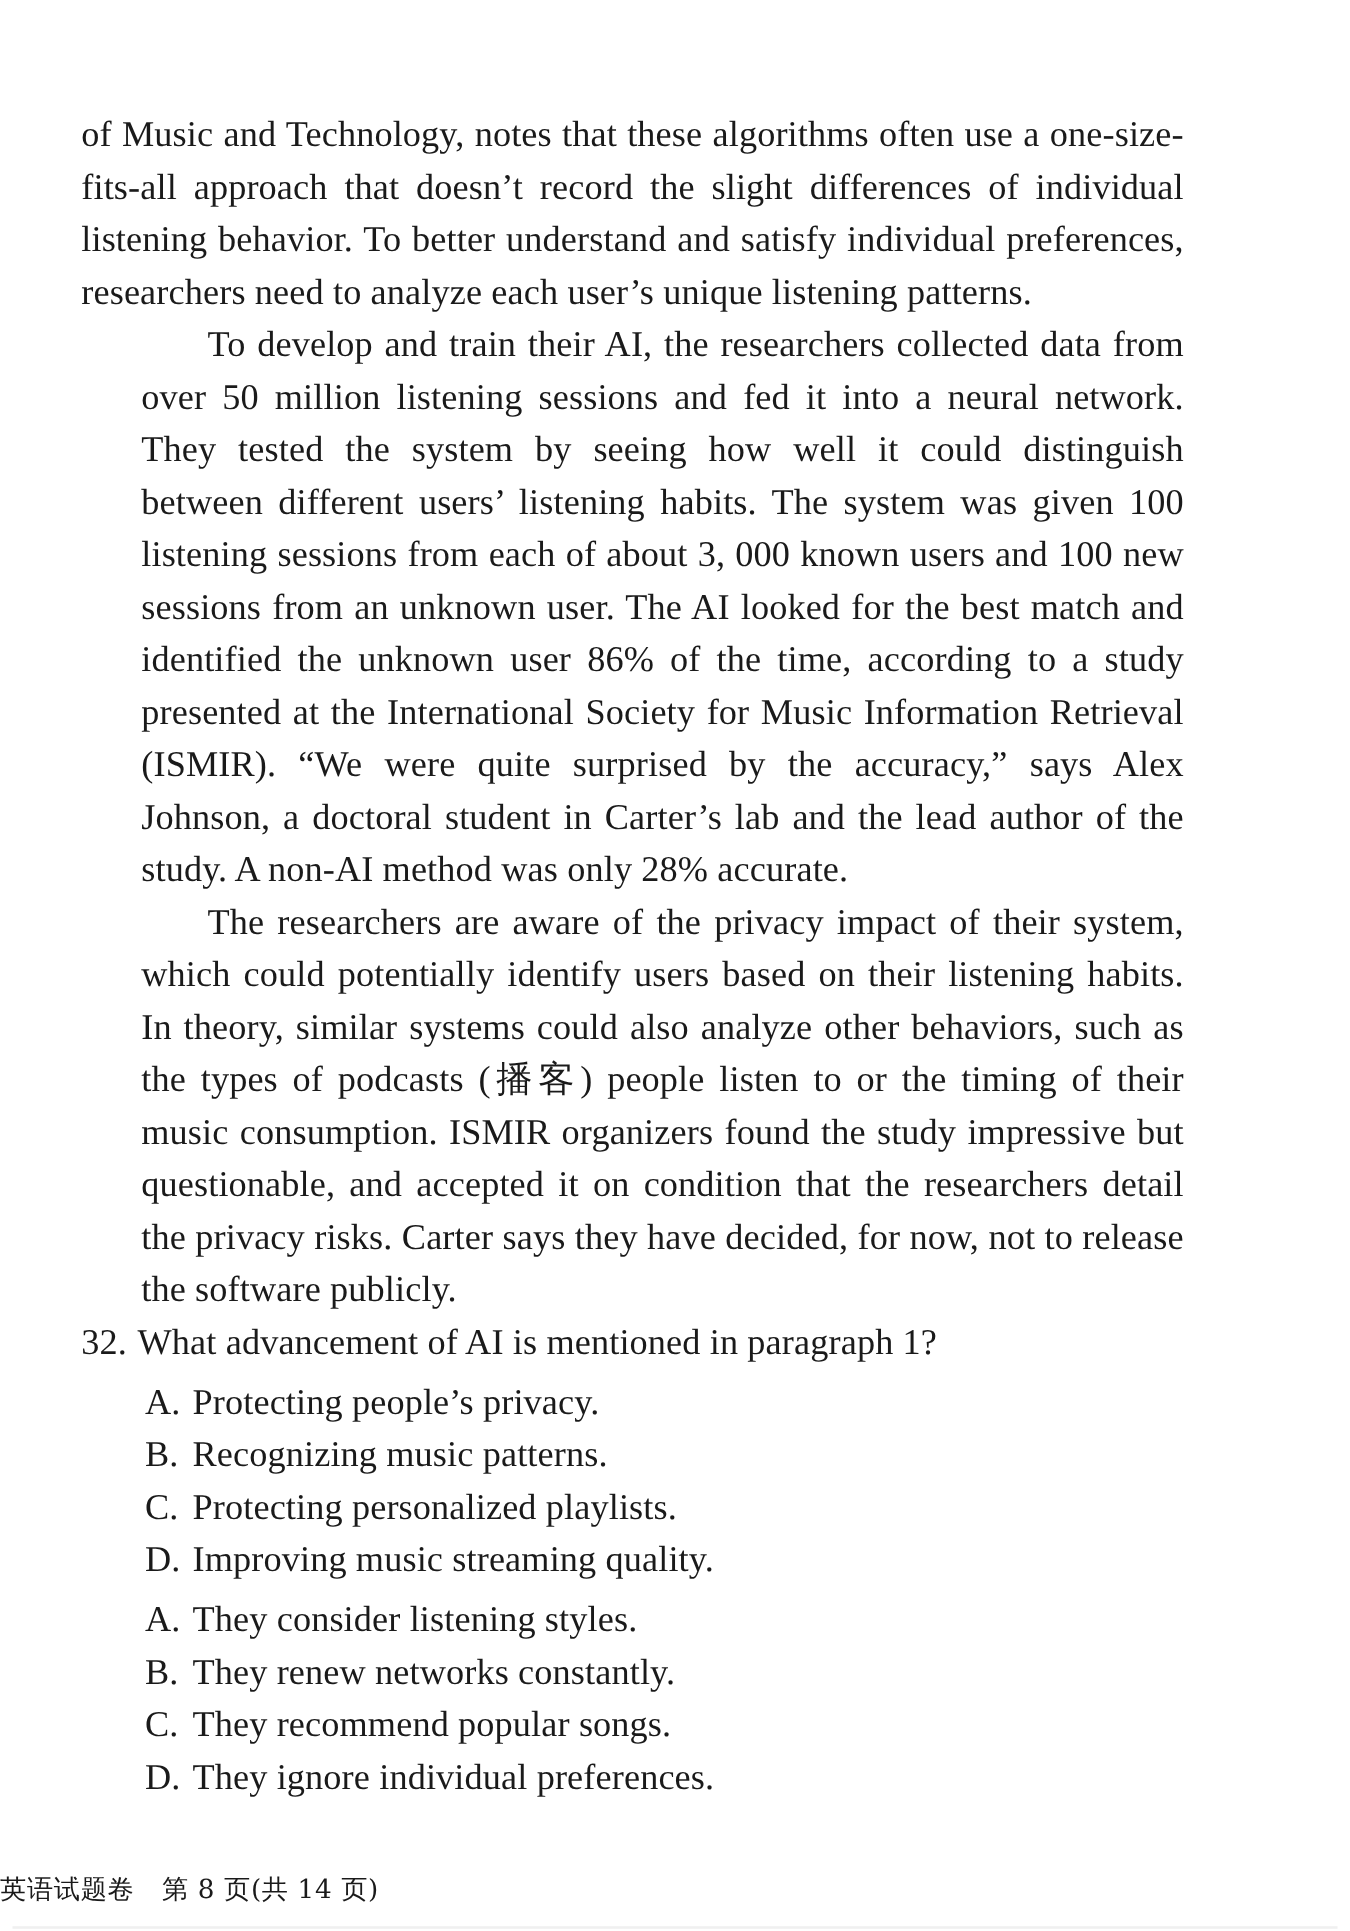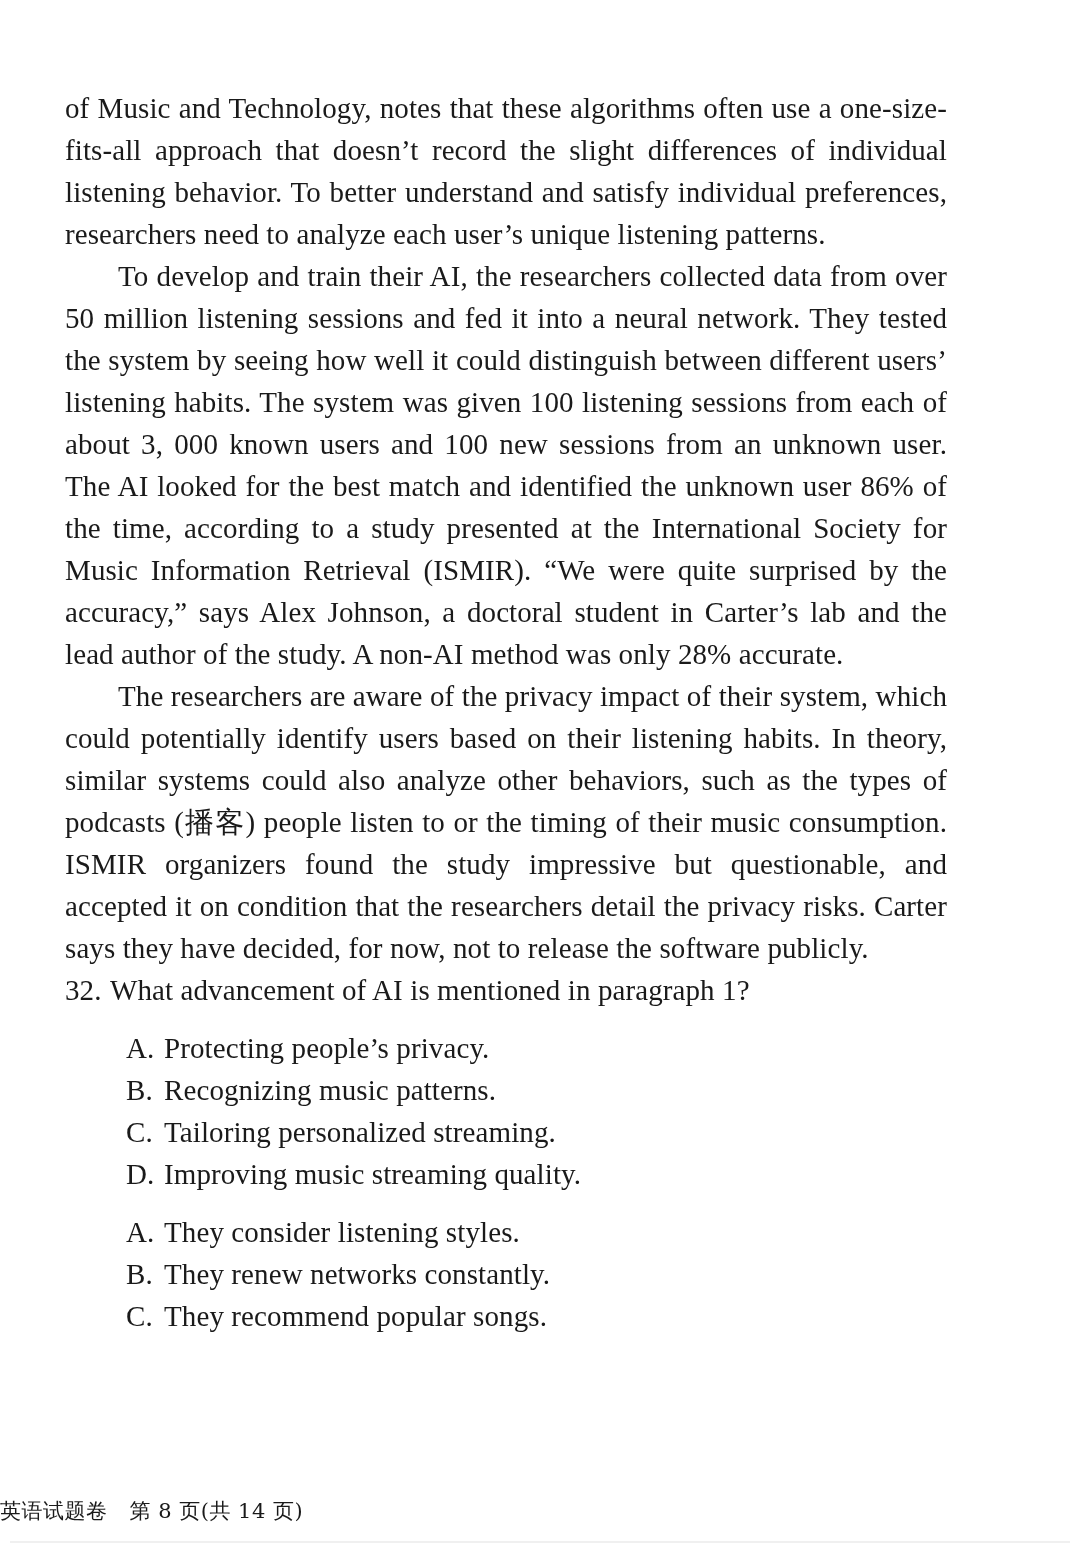--- a/index.html
+++ b/index.html
@@ -24,30 +24,31 @@
       line-height: 42px;
       letter-spacing: 0.1px;
     }
     .para {
       margin: 0;
       text-align: justify;
       text-align-last: left;
     }
     .para.indent {
       text-indent: 53px;
+      margin-left: 48px;
     }
     .question {
       margin: 0;
     }
     .question .qnum {
       display: inline-block;
       width: 45px;
     }
     .options {
-      margin: 16px;
+      margin: 6px;
       padding: 0;
       list-style: none;
     }
     .option {
       padding-left: 45px;
       margin: 0;
     }
     .option .letter {
       display: inline-block;
       width: 38px;
@@ -91,39 +92,42 @@
       <span class="qnum">32.</span><span>What advancement of AI is mentioned in paragraph 1?</span>
     </p>
     <ul class="options">
       <li class="option">
         <span class="letter">A.</span><span>Protecting people’s privacy.</span>
       </li>
       <li class="option">
         <span class="letter">B.</span><span>Recognizing music patterns.</span>
       </li>
       <li class="option">
-        <span class="letter">C.</span><span>Tailoring personalized streaming.</span>
+        <span class="letter">C.</span><span>Protecting personalized playlists.</span>
       </li>
       <li class="option">
         <span class="letter">D.</span><span>Improving music streaming quality.</span>
       </li>
     </ul>
   </div>
 
   <div>
     <ul class="options">
       <li class="option">
         <span class="letter">A.</span><span>They consider listening styles.</span>
       </li>
       <li class="option">
         <span class="letter">B.</span><span>They renew networks constantly.</span>
       </li>
       <li class="option">
         <span class="letter">C.</span><span>They recommend popular songs.</span>
       </li>
+      <li class="option">
+        <span class="letter">D.</span><span>They ignore individual preferences.</span>
+      </li>
     </ul>
   </div>
 
 </div>
 
 <div class="footer">
   <span>英语试题卷</span><span class="gap"></span><span>第 8 页(共 14 页)</span>
 </div>
 
 <div class="bottom-edge"></div>

